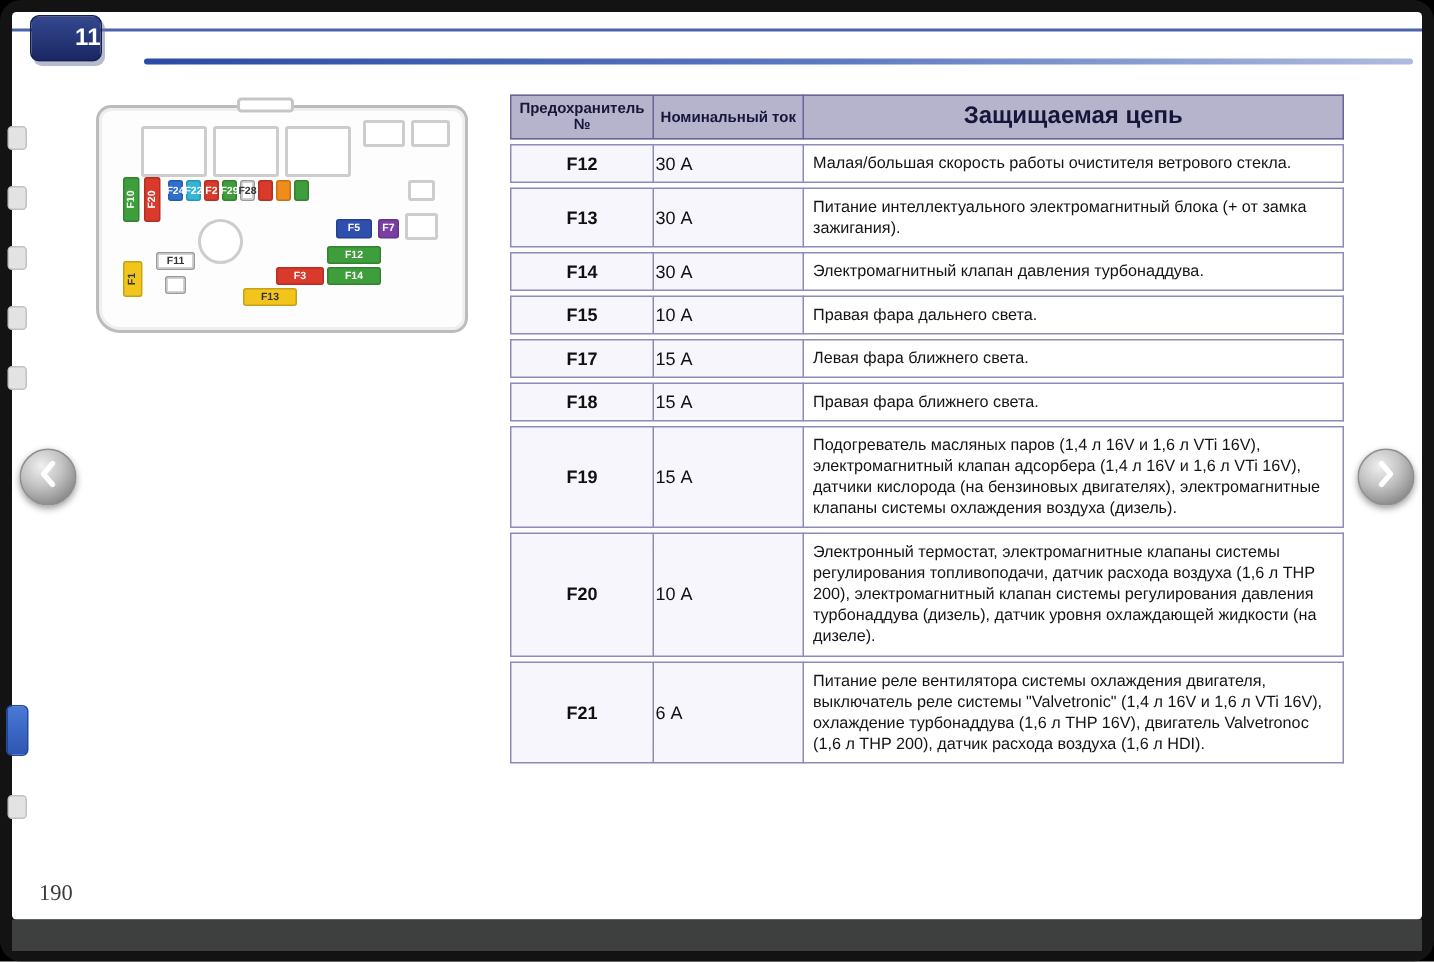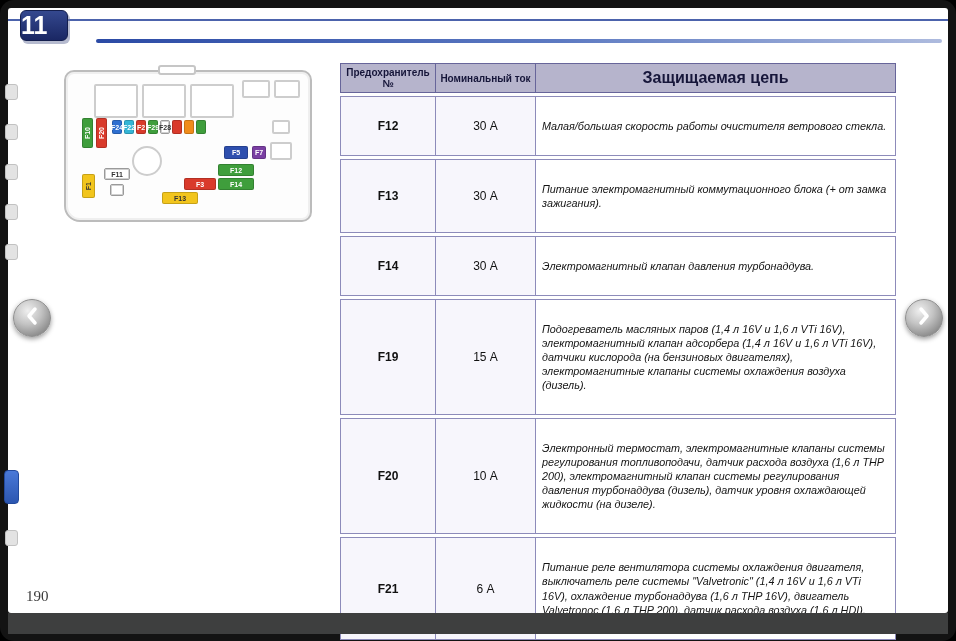--- a/index.html
+++ b/index.html
@@ -26,22 +26,22 @@
 
   
   .top-line {
     position:absolute; left:0; top:11px; width:940px; height:2px;
     background:#4c63ac;
   }
   .chapter-badge {
     position:absolute; left:12px; top:2px; width:48px; height:31px;
     background:linear-gradient(180deg,#34488f 0%, #1a2763 100%);
     border:1px solid #141f4e; border-radius:6px;
-    color:#fff; font-size:25px; font-weight:bold;
-    text-align:left; line-height:29px;
+    color:#fff; font-size:16px; font-weight:bold;
+    text-align:right; line-height:29px;
     box-shadow:2px 3px 0 rgba(110,120,160,.5);
   }
   .page-title {
     position:absolute; left:88px; top:5px; width:850px;
     color:#26349b; font-size:20px; font-weight:bold;
     letter-spacing:0.8px; white-space:nowrap;
   }
   .title-underline {
     position:absolute; left:88px; top:31px; width:846px; height:4px;
     background:linear-gradient(to right,#2b4aa5 0%, #5d7ac2 55%, #aebbde 100%);
@@ -90,26 +90,26 @@
   .fuse-table th.col-current { width:100px; font-size:10px; border-left:none; }
   .fuse-table th.col-circuit { width:360px; font-size:16px; border-left:none; }
   .fuse-table td {
     border:1px solid #8d8bba; background:#fff; vertical-align:middle;
   }
   .fuse-table td.col-fuse {
     text-align:center; font-weight:bold; font-size:12px; color:#111;
     background:#f7f6fc;
   }
   .fuse-table td.col-current {
-    text-align:center; font-size:12px; color:#111;
+    font-size:12px; color:#111;
     background:#f7f6fc; border-left:none;
   }
   .fuse-table td.col-circuit {
     font-size:10.8px; line-height:1.3; color:#141414;
-    padding:22px 6px; border-left:none;font-style:italic;
+    padding:5px 6px; border-left:none;
   }
 
   
   .nav-btn {
     position:absolute; width:38px; height:38px; border-radius:50%;
     background:radial-gradient(circle at 38% 30%, #efefef 0%, #c4c4c4 40%, #8c8c8c 78%, #6d6d6d 100%);
     border:1px solid #8f8f8f;
     box-shadow:0 2px 5px rgba(0,0,0,.4);
     display:flex; align-items:center; justify-content:center;
     cursor:pointer;
@@ -226,26 +226,41 @@
         </thead>
         <tbody>
             <tr>
               <td class="col-fuse">F12</td>
               <td class="col-current">30 А</td>
               <td class="col-circuit">Малая/большая скорость работы очистителя ветрового стекла.</td>
             </tr>
             <tr>
               <td class="col-fuse">F13</td>
               <td class="col-current">30 А</td>
-              <td class="col-circuit">Питание электромагнитный коммутационного блока (+ от замка зажигания).</td>
+              <td class="col-circuit">Питание интеллектуального электромагнитный блока (+ от замка зажигания).</td>
             </tr>
             <tr>
               <td class="col-fuse">F14</td>
               <td class="col-current">30 А</td>
               <td class="col-circuit">Электромагнитный клапан давления турбонаддува.</td>
+            </tr>
+            <tr>
+              <td class="col-fuse">F15</td>
+              <td class="col-current">10 А</td>
+              <td class="col-circuit">Правая фара дальнего света.</td>
+            </tr>
+            <tr>
+              <td class="col-fuse">F17</td>
+              <td class="col-current">15 А</td>
+              <td class="col-circuit">Левая фара ближнего света.</td>
+            </tr>
+            <tr>
+              <td class="col-fuse">F18</td>
+              <td class="col-current">15 А</td>
+              <td class="col-circuit">Правая фара ближнего света.</td>
             </tr>
             <tr>
               <td class="col-fuse">F19</td>
               <td class="col-current">15 А</td>
               <td class="col-circuit">Подогреватель масляных паров (1,4 л 16V и 1,6 л VTi 16V), электромагнитный клапан адсорбера (1,4 л 16V и 1,6 л VTi 16V), датчики кислорода (на бензиновых двигателях), электромагнитные клапаны системы охлаждения воздуха (дизель).</td>
             </tr>
             <tr>
               <td class="col-fuse">F20</td>
               <td class="col-current">10 А</td>
               <td class="col-circuit">Электронный термостат, электромагнитные клапаны системы регулирования топливоподачи, датчик расхода воздуха (1,6 л THP 200), электромагнитный клапан системы регулирования давления турбонаддува (дизель), датчик уровня охлаждающей жидкости (на дизеле).</td>

